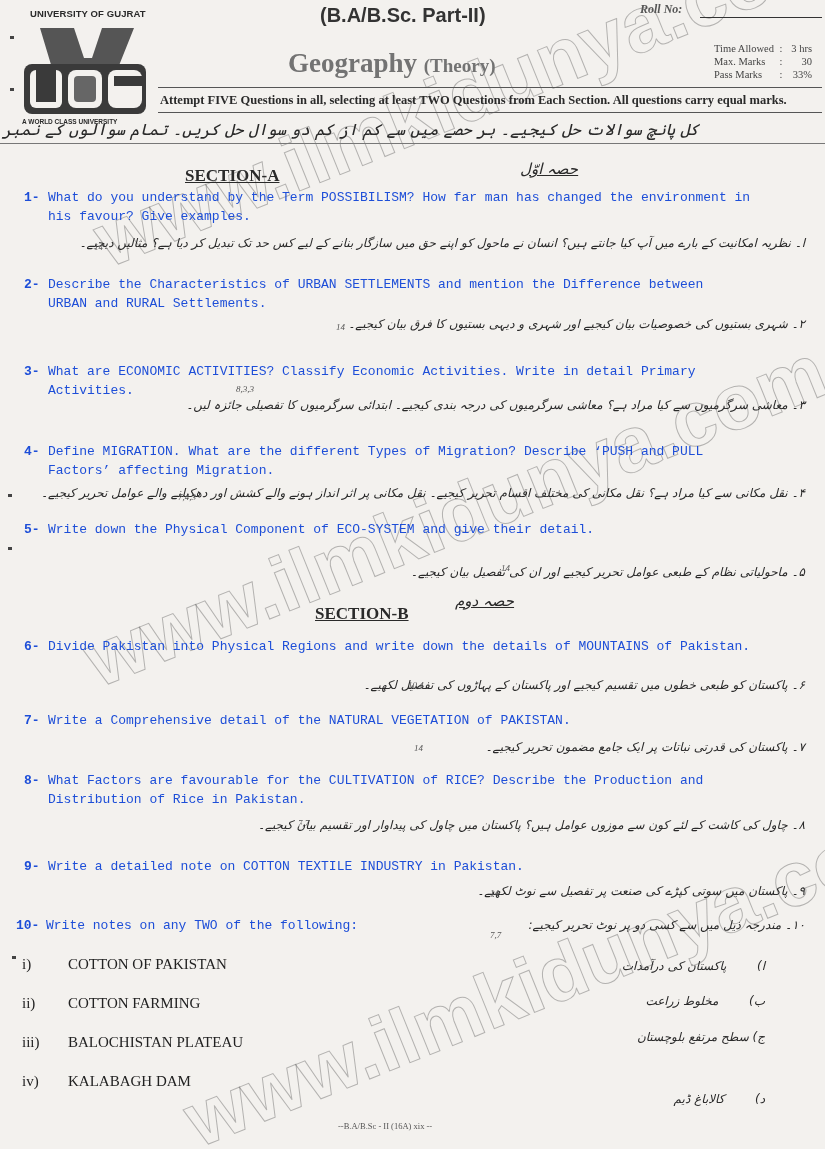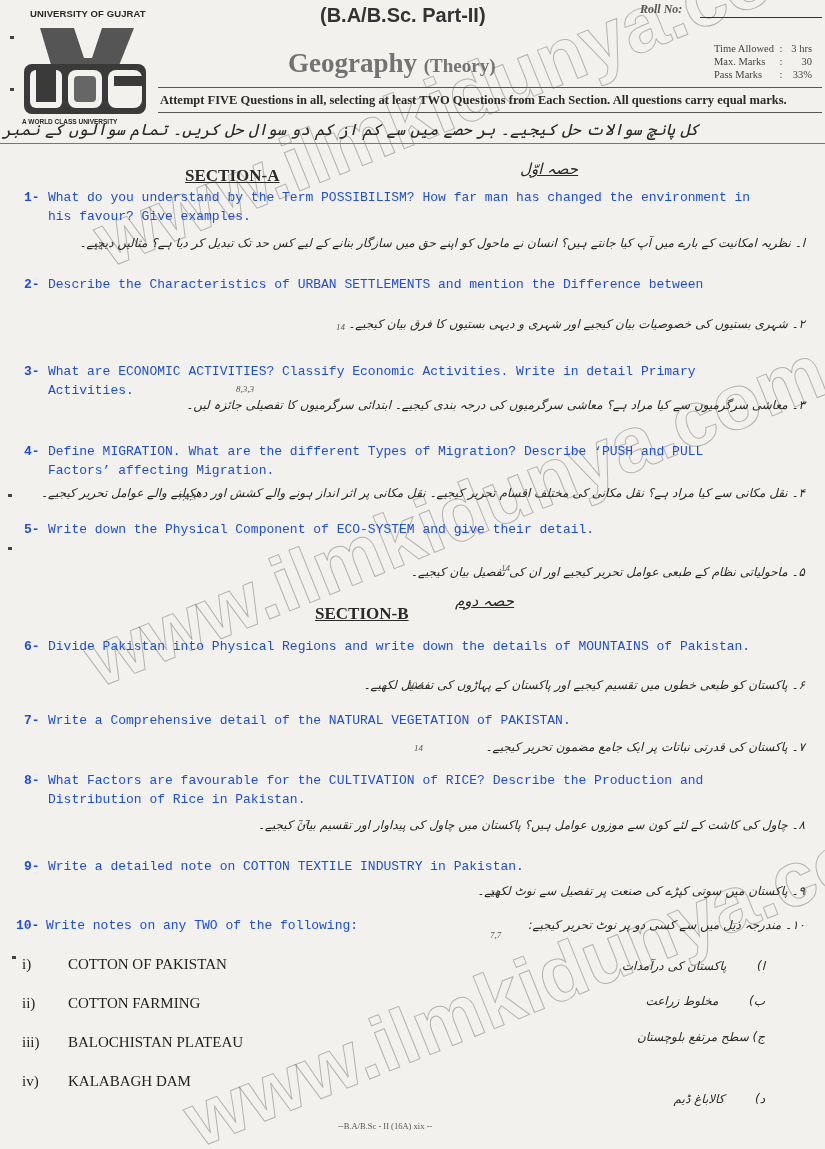--- a/index.html
+++ b/index.html
@@ -110,20 +110,21 @@
 
 <div class="q" style="top:188px;">
   <span class="num">1-</span><span class="txt">What do you understand by the Term POSSIBILISM? How far man has changed the environment in</span>
   <div class="cont">his favour? Give examples.</div>
 </div>
 <div class="urdu urdu-q" style="right:20px;top:236px;">ا۔  نظریہ امکانیت کے بارے میں آپ کیا جانتے ہیں؟ انسان نے ماحول کو اپنے حق میں سازگار بنانے کے لیے کس حد تک تبدیل کر دیا ہے؟ مثالیں دیجیے۔</div>
 <div class="marks" style="left:58px;top:242px;">14</div>
 
 <div class="q" style="top:275px;">
   <span class="num">2-</span><span class="txt">Describe the Characteristics of URBAN SETTLEMENTS and mention the Difference between</span>
+  <div class="cont">URBAN and RURAL Settlements.</div>
 </div>
 <div class="urdu urdu-q" style="right:20px;top:317px;">۲۔  شہری بستیوں کی خصوصیات بیان کیجیے اور شہری و دیہی بستیوں کا فرق بیان کیجیے۔</div>
 <div class="marks" style="left:300px;top:322px;">14</div>
 
 <div class="q" style="top:362px;">
   <span class="num">3-</span><span class="txt">What are ECONOMIC ACTIVITIES? Classify Economic Activities. Write in detail Primary</span>
   <div class="cont">Activities.</div>
 </div>
 <div class="urdu urdu-q" style="right:20px;top:398px;">۳۔  معاشی سرگرمیوں سے کیا مراد ہے؟ معاشی سرگرمیوں کی درجہ بندی کیجیے۔ ابتدائی سرگرمیوں کا تفصیلی جائزہ لیں۔</div>
 <div class="marks" style="left:200px;top:384px;text-align:right;">8,3,3</div>

